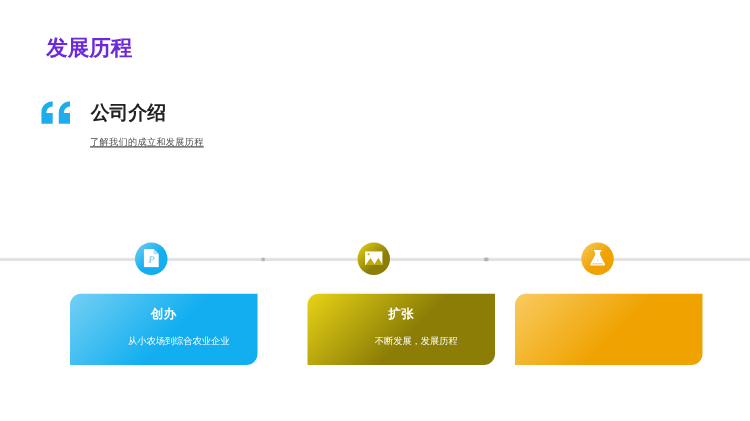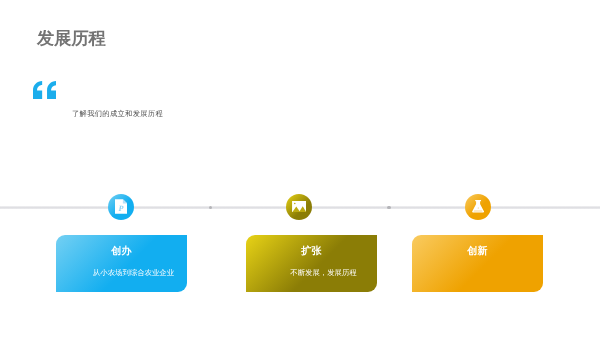--- a/index.html
+++ b/index.html
@@ -6,66 +6,67 @@
   html,body{margin:0;padding:0;}
   body{width:600px;height:337px;background:#ffffff;overflow:hidden;
        font-family:"Liberation Sans",sans-serif;}
   *{-webkit-font-smoothing:antialiased;text-rendering:geometricPrecision;}
   .page-title,.sec-title,.sec-sub,.card-title,.card-desc{transform:translateZ(0);}
 
   .slide{position:relative;width:600px;height:337px;background:#ffffff;}
 
   
   .page-title{position:absolute;left:37px;top:28.8px;
-              font-size:17.2px;font-weight:bold;color:#737373;line-height:18px;white-space:nowrap;}
+              font-size:17.2px;font-weight:bold;color:#6d28d9;line-height:18px;white-space:nowrap;}
 
   
   .quote-icon{position:absolute;left:33.2px;top:81px;width:23.2px;height:18.3px;}
   .quote-icon svg{display:block;}
   .sec-title{position:absolute;left:72.6px;top:83.4px;
              font-size:15.1px;font-weight:bold;color:#222222;line-height:16px;white-space:nowrap;}
   .sec-sub{position:absolute;left:72px;top:109px;
-           font-size:7.3px;color:#4d4d4d;line-height:9px;letter-spacing:0.29px;white-space:nowrap;}
+           font-size:7.3px;color:#4d4d4d;line-height:9px;letter-spacing:0.29px;white-space:nowrap;text-decoration:underline;}
 
   
   .tl-line{position:absolute;left:0;top:206px;width:600px;height:3px;
            background:linear-gradient(to bottom,
              rgba(220,220,224,0.35) 0%,
              rgba(222,222,226,1)    45%,
              rgba(222,222,226,0.85) 80%,
              rgba(235,235,238,0.2)  100%);}
   .tl-dot{position:absolute;width:3.8px;height:3.8px;border-radius:50%;
           background:#b4b4b8;top:205.5px;}
 
   .tl-node{position:absolute;width:26px;height:26px;border-radius:50%;top:193.5px;
            display:flex;align-items:center;justify-content:center;}
   .tl-node svg{display:block;}
 
   
-  .tl-card{position:absolute;top:235px;width:131px;height:57px;
+  .tl-card{position:absolute;top:235px;width:150px;height:57px;
            border-radius:9px 0 9px 0;color:#ffffff;text-align:center;}
   .card-title{font-size:10px;font-weight:bold;padding-top:11px;line-height:11px;letter-spacing:0.3px;}
   .card-desc{font-size:7.4px;padding-top:11.6px;line-height:8px;padding-left:24px;}
 </style>
 </head>
 <body>
 
 <div class="slide">
 
   <div class="page-title">发展历程</div>
 
   <div class="quote-icon">
     <svg width="23.2" height="18.3" viewBox="0 0 233 183">
       <g fill="#1BADEC">
         <path d="M0 183 V92 C0 41 41 0 92 0 V41 C64 41 41 64 41 92 V95 H92 V183 Z"></path>
         <path d="M141 183 V92 C141 41 182 0 233 0 V41 C205 41 182 64 182 92 V95 H233 V183 Z"></path>
       </g>
     </svg>
   </div>
 
+  <div class="sec-title">公司介绍</div>
   <div class="sec-sub">了解我们的成立和发展历程</div>
 
   <div class="tl-line"></div>
 
   <div id="dots">
       <div class="tl-dot" style="left: 208.5px; background: rgb(180, 180, 184);"></div>
       <div class="tl-dot" style="left: 386.8px; background: rgb(180, 180, 184);"></div>
     </div>
   <div id="nodes">
       <div class="tl-node" style="left: 108.2px; background: linear-gradient(135deg, rgb(116, 208, 243) 0%, rgb(18, 174, 240) 55%);">
@@ -94,16 +95,15 @@
   <div id="cards">
       <div class="tl-card" style="left: 56px; background: linear-gradient(135deg, rgb(116, 208, 243) 0%, rgb(18, 174, 240) 55%);">
         <div class="card-title">创办</div>
         <div class="card-desc">从小农场到综合农业企业</div>
       </div>
       <div class="tl-card" style="left: 234px; background: linear-gradient(135deg, rgb(232, 211, 22) 0%, rgb(139, 125, 6) 55%); margin-left: 12px;">
         <div class="card-title">扩张</div>
         <div class="card-desc">不断发展，发展历程</div>
       </div>
       <div class="tl-card" style="left: 412px; background: linear-gradient(135deg, rgb(249, 203, 96) 0%, rgb(239, 162, 0) 55%);">
-        <div class="card-title">创新</div>
       </div>
     </div>
 </div>
 
 </body></html>

